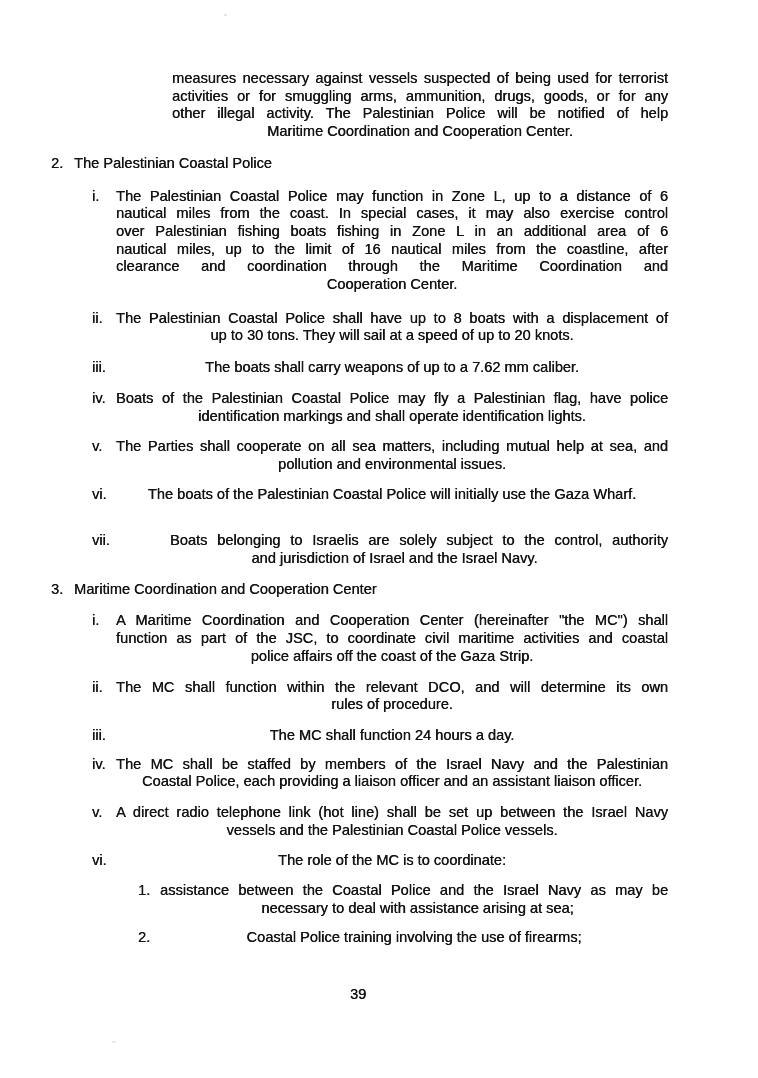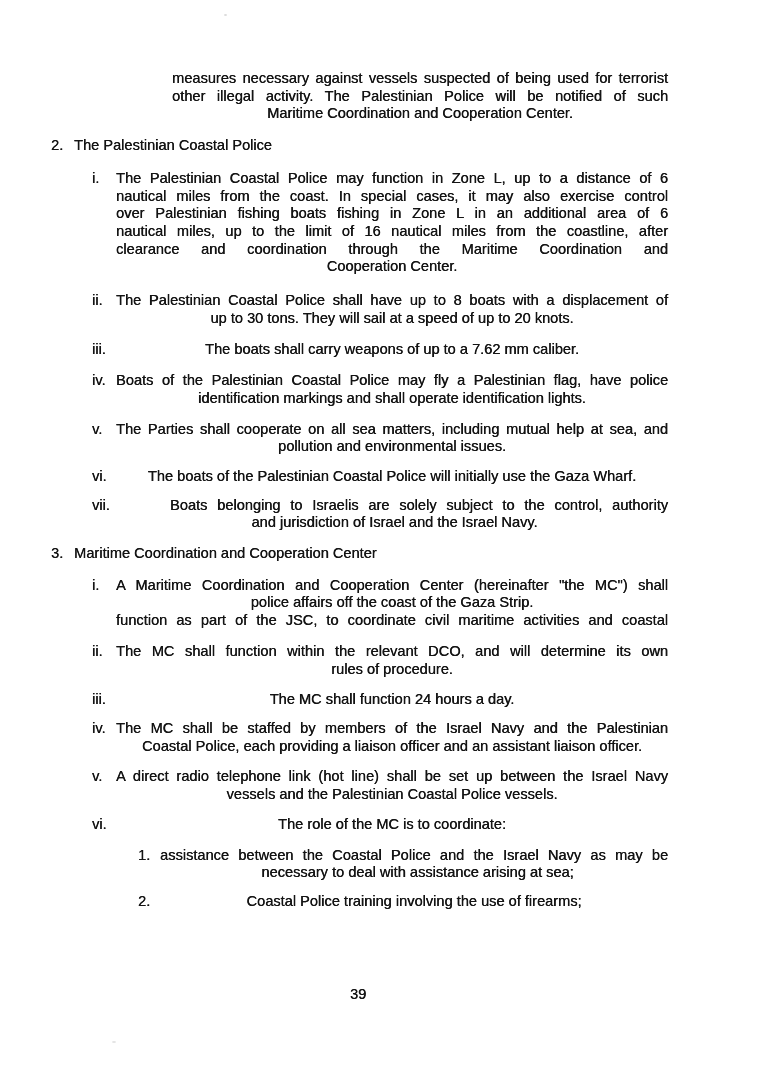--- a/index.html
+++ b/index.html
@@ -34,21 +34,22 @@
   .speck1{left:224px;top:14px;width:3px;height:2px;}
   .speck2{left:112px;top:1041px;width:4px;height:2px;background:#e3e3e3;}
 </style>
 </head>
 <body>
 
 <div class="page">
   <div id="doc">
       <div class="para">
         <div class="line j">measures necessary against vessels suspected of being used for terrorist</div>
-        <div class="line j">other illegal activity. The Palestinian Police will be notified of such</div>
+        <div class="line j">activities or for smuggling arms, ammunition, drugs, goods, or for any</div>
+        <div class="line j">other illegal activity. The Palestinian Police will be notified of help</div>
         <div class="line l">Maritime Coordination and Cooperation Center.</div>
       </div>
       <div class="heading" style="margin-top: 14px;"><span class="hnum">2.</span><span>The Palestinian Coastal Police</span></div>
       <div class="item" style="margin-top: 15px;">
         <span class="marker">i.</span>
         <div class="line j">The Palestinian Coastal Police may function in Zone L, up to a distance of 6</div>
         <div class="line j">nautical miles from the coast. In special cases, it may also exercise control</div>
         <div class="line j">over Palestinian fishing boats fishing in Zone L in an additional area of 6</div>
         <div class="line j">nautical miles, up to the limit of 16 nautical miles from the coastline, after</div>
         <div class="line j">clearance and coordination through the Maritime Coordination and</div>
@@ -70,31 +71,31 @@
       </div>
       <div class="item" style="margin-top: 13px;">
         <span class="marker">v.</span>
         <div class="line j">The Parties shall cooperate on all sea matters, including mutual help at sea, and</div>
         <div class="line l">pollution and environmental issues.</div>
       </div>
       <div class="item" style="margin-top: 12px;">
         <span class="marker">vi.</span>
         <div class="line l">The boats of the Palestinian Coastal Police will initially use the Gaza Wharf.</div>
       </div>
-      <div class="item" style="margin-top: 11px;">
+      <div class="item" style="margin-top: 29px;">
         <span class="marker">vii.</span>
         <div class="line j tab1">Boats belonging to Israelis are solely subject to the control, authority</div>
         <div class="line l cont">and jurisdiction of Israel and the Israel Navy.</div>
       </div>
       <div class="heading" style="margin-top: 13px;"><span class="hnum">3.</span><span>Maritime Coordination and Cooperation Center</span></div>
       <div class="item" style="margin-top: 14px;">
         <span class="marker">i.</span>
         <div class="line j">A Maritime Coordination and Cooperation Center (hereinafter "the MC") shall</div>
+        <div class="line j">function as part of the JSC, to coordinate civil maritime activities and coastal</div>
         <div class="line l">police affairs off the coast of the Gaza Strip.</div>
-        <div class="line j">function as part of the JSC, to coordinate civil maritime activities and coastal</div>
       </div>
       <div class="item" style="margin-top: 13px;">
         <span class="marker">ii.</span>
         <div class="line j">The MC shall function within the relevant DCO, and will determine its own</div>
         <div class="line l">rules of procedure.</div>
       </div>
       <div class="item" style="margin-top: 13px;">
         <span class="marker">iii.</span>
         <div class="line l">The MC shall function 24 hours a day.</div>
       </div>

